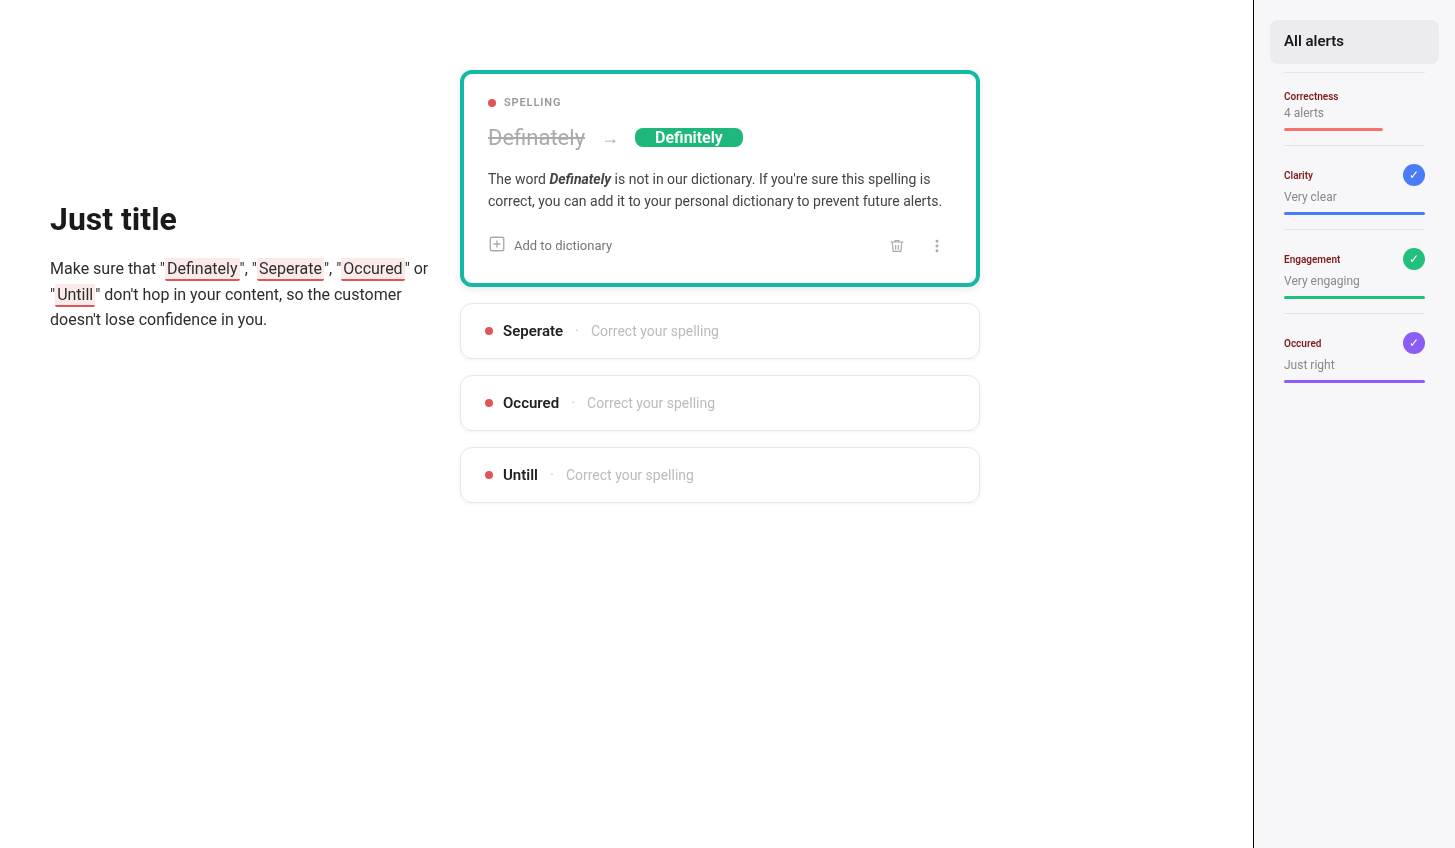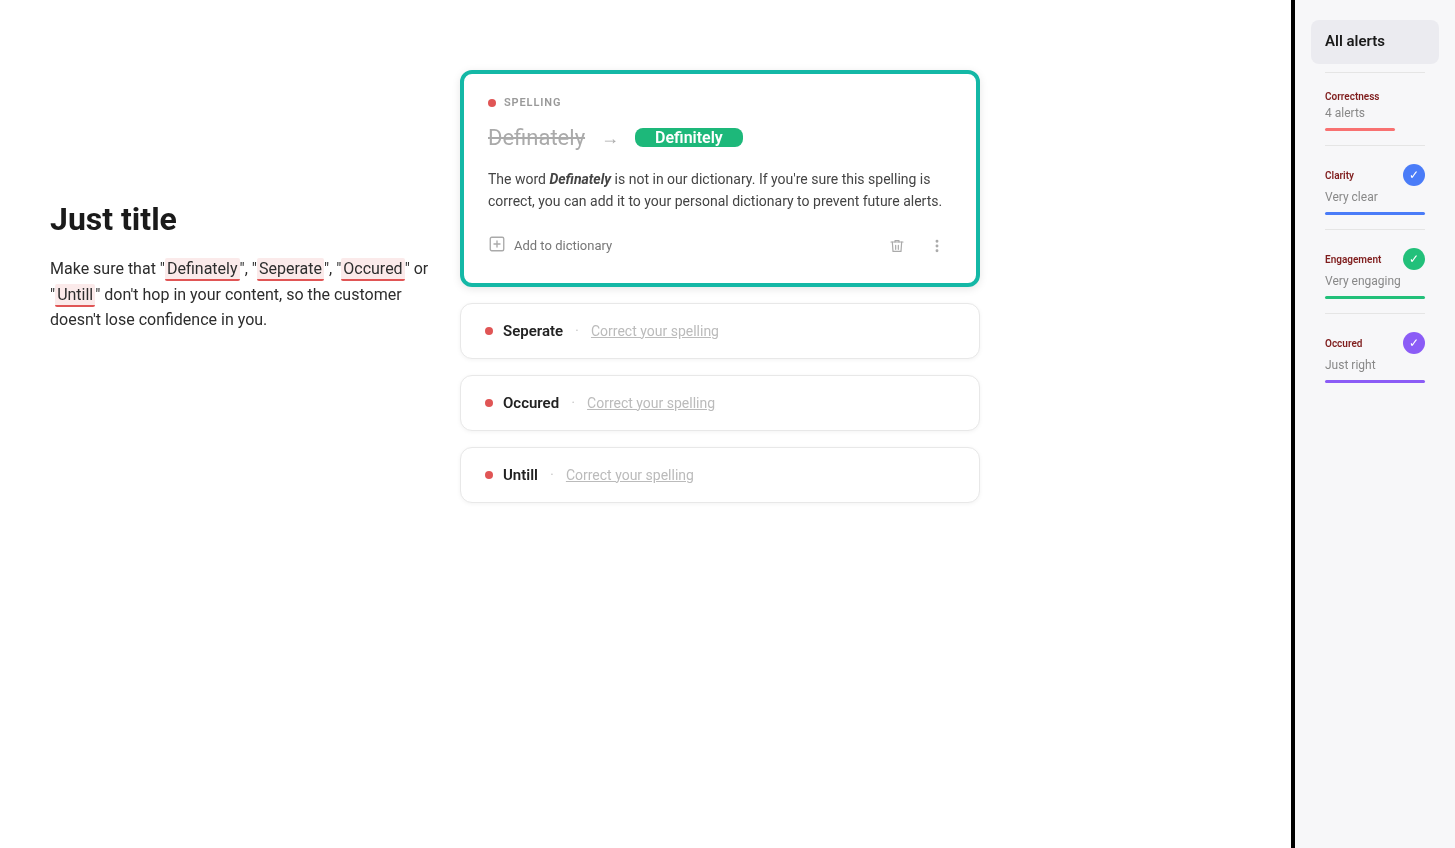--- a/index.html
+++ b/index.html
@@ -187,32 +187,31 @@
     }
 
     .minor-separator {
       color: #ccc;
       margin: 0 2px;
     }
 
     .minor-action {
       color: #bbb;
       font-size: 14px;
-      text-decoration: underline;
     }
 
     
     .right-sidebar {
-      width: 164px;
+      width: 202px;
       background: #f7f7f9;
       padding: 20px 16px;
       display: flex;
       flex-direction: column;
       gap: 0;
-      border-left: 4px solid #000000;
+      border-left: 1px solid #000000;
       flex-shrink: 0;
     }
 
     .sidebar-item {
       padding: 12px 14px;
       border-radius: 8px;
       cursor: pointer;
       margin-bottom: 4px;
     }
 

